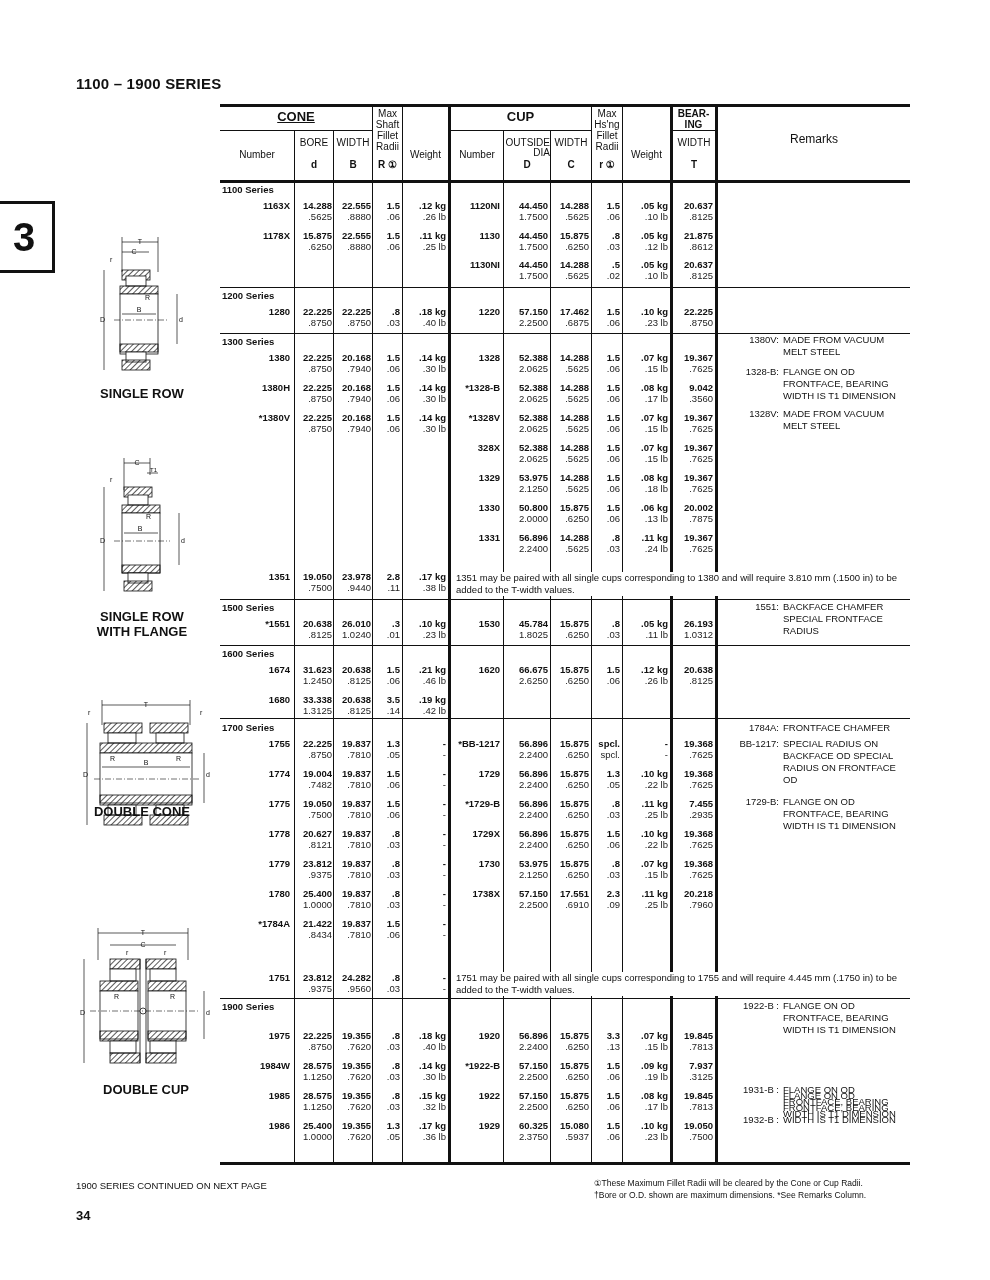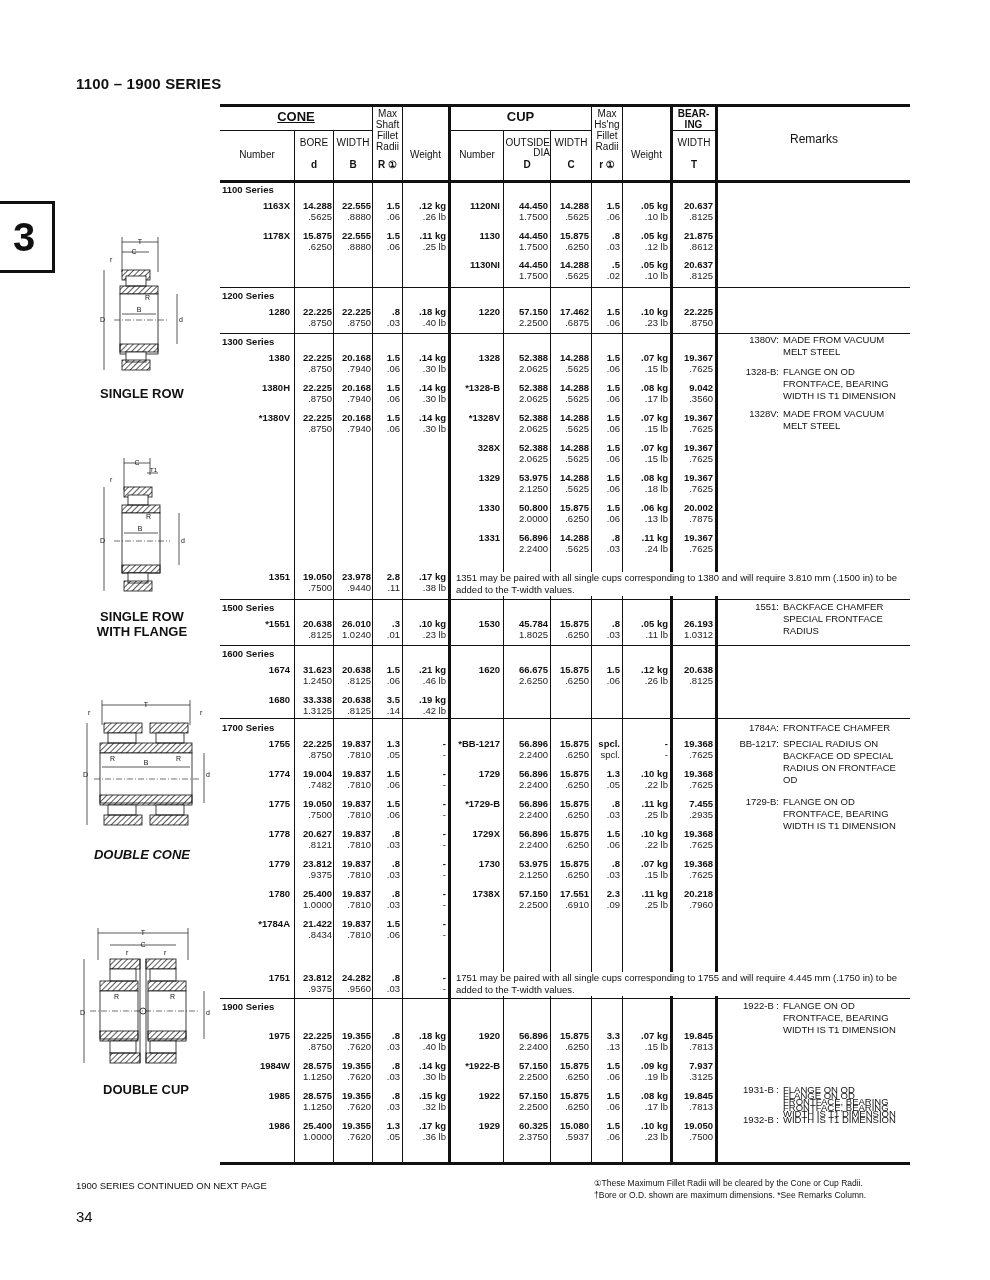--- a/index.html
+++ b/index.html
@@ -37,21 +37,21 @@
   .num-label { position: absolute; text-align: right; font-weight: bold; font-size: 9.5px; line-height: 11px; }
 
   .note { position: absolute; left: 236px; font-size: 9.5px; line-height: 12px; width: 450px; }
 
   .remark { position: absolute; left: 505px; font-size: 9.5px; line-height: 12px; width: 185px; display: flex; }
   .remark .rk { width: 58px; text-align: right; padding-right: 4px; flex-shrink: 0; }
   .remark .rt { flex: 1; }
 
   .footer-left { position: absolute; left: 76px; top: 1180px; font-size: 9.5px; }
   .footer-right { position: absolute; left: 594px; top: 1177px; font-size: 8.5px; line-height: 12px; }
-  .page-number { position: absolute; left: 76px; top: 1208px; font-size: 15px; font-weight: normal; }
+  .page-number { position: absolute; left: 76px; top: 1208px; font-size: 13px; font-weight: bold; }
 </style>
 </head>
 <body>
 
 <div class="page-title">1100 – 1900 SERIES</div>
 <div class="tab-box">
     <span>3</span>
   </div>
 
 <div class="diagram" style="left:92px; top:232px;">
@@ -141,21 +141,21 @@
     <text x="1" y="82" font-size="7" fill="#111">D</text>
     <line x1="122" y1="58" x2="122" y2="108" stroke="#111" stroke-width="0.7"></line>
     <text x="124" y="82" font-size="7" fill="#111">d</text>
     <line x1="20" y1="72" x2="108" y2="72" stroke="#111" stroke-width="0.7"></line>
     <text x="64" y="70" font-size="7" text-anchor="middle" fill="#111">B</text>
     <text x="28" y="66" font-size="7" fill="#111">R</text>
     <text x="94" y="66" font-size="7" fill="#111">R</text>
     <line x1="12" y1="84" x2="118" y2="84" stroke="#111" stroke-width="0.6" stroke-dasharray="6,2,1,2"></line>
   </svg>
 </div>
-<div class="diagram-label" style="left:82px; top:847px; width:120px;font-style:italic;">DOUBLE CONE</div>
+<div class="diagram-label" style="left:82px; top:804px; width:120px;">DOUBLE CONE</div>
 
 <div class="diagram" style="left:76px; top:925px;">
   <svg width="140" height="150" viewBox="0 0 140 150">
     <line x1="22" y1="3" x2="22" y2="35" stroke="#111" stroke-width="0.7"></line>
     <line x1="112" y1="3" x2="112" y2="35" stroke="#111" stroke-width="0.7"></line>
     <line x1="22" y1="8" x2="112" y2="8" stroke="#111" stroke-width="0.7"></line>
     <text x="67" y="10" font-size="7" text-anchor="middle" fill="#111">T</text>
     <line x1="34" y1="20" x2="100" y2="20" stroke="#111" stroke-width="0.7"></line>
     <text x="67" y="22" font-size="7" text-anchor="middle" fill="#111">C</text>
     <text x="50" y="30" font-size="7" fill="#111">r</text>

